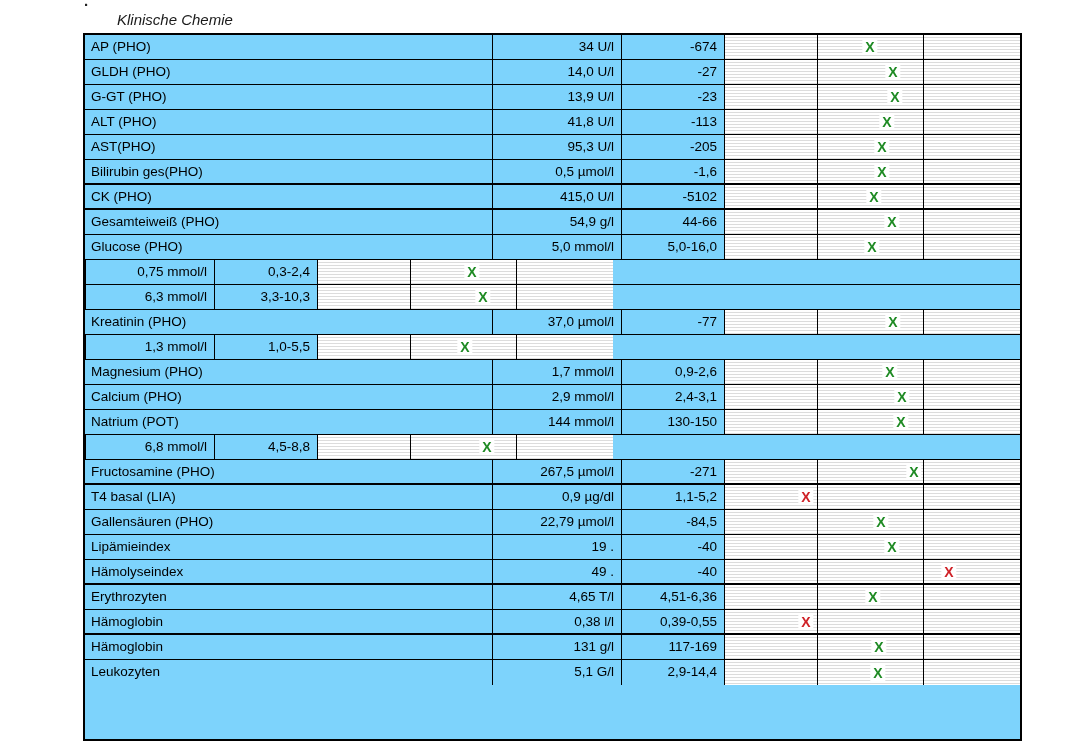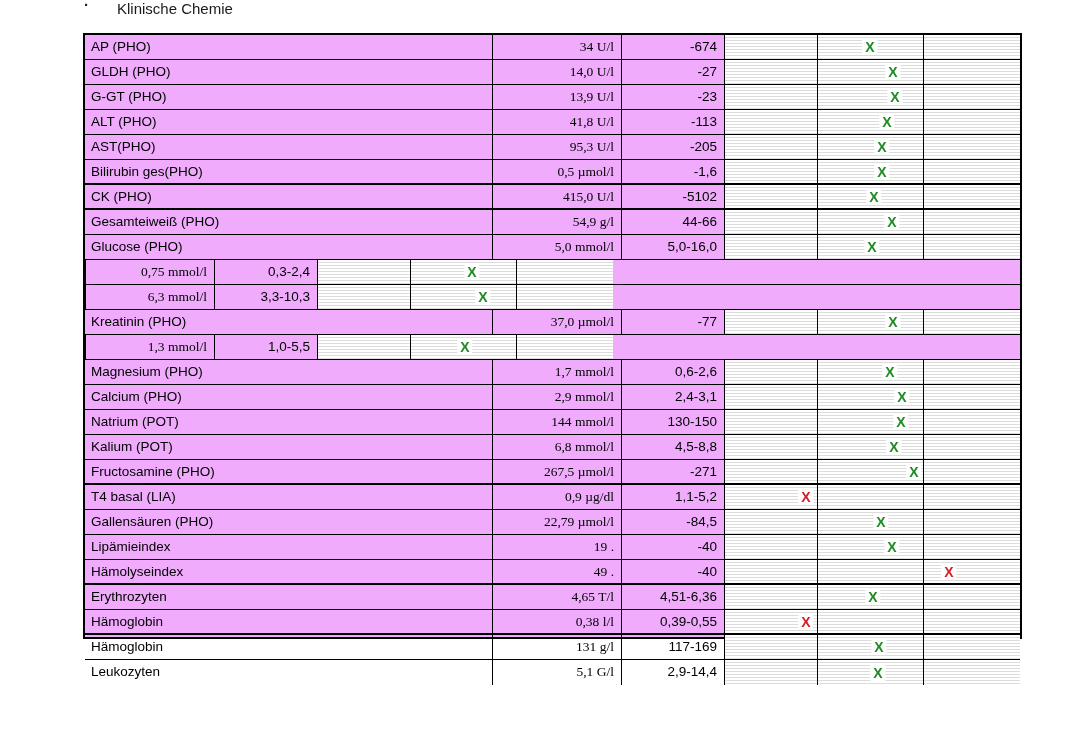--- a/index.html
+++ b/index.html
@@ -9,45 +9,45 @@
     position: relative;
     font-family: "Liberation Sans", sans-serif;
     color: #000;
     overflow: hidden;
   }
   .top-dot {
     position: absolute; left: 84px; top: -8px;
     font-size: 15px; font-weight: bold; color: #222;
   }
   .section-title {
-    position: absolute; left: 117px; top: 0;
-    font-size: 15px; color: #1a1a1a;
+    position: absolute; left: 117px; top: 11px;
+    font-size: 15px; color: #1a1a1a; font-style: italic;
   }
   .lab-table {
     position: absolute; left: 83px; top: 33px;
-    width: 939px; height: 606px;
+    width: 939px; height: 708px;
     border: 2px solid #000;
-    background: #f0abfc;
+    background: #7dd3fc;
   }
   .row {
     display: flex;
     height: 25px;
     border-bottom: 1px solid #000;
   }
   .row.thick { border-bottom-width: 2px; }
   .row:last-child { border-bottom: none; }
   .cell {
     height: 100%;
     font-size: 13.5px;
     line-height: 23px;
     white-space: nowrap;
     overflow: hidden;
   }
   .cell.name  { width: 407px; padding-left: 6px; text-align: left; }
-  .cell.value { width: 129px; padding-right: 7px; text-align: right; border-left: 1px solid #000; font-family: Liberation Serif, serif; }
+  .cell.value { width: 129px; padding-right: 7px; text-align: right; border-left: 1px solid #000; }
   .cell.range { width: 103px; padding-right: 7px; text-align: right; border-left: 1px solid #000; }
   .cell.markers {
     width: 296px;
     border-left: 1px solid #000;
     position: relative;
     display: flex;
     background: repeating-linear-gradient(
       to bottom,
       #ffffff 0px, #ffffff 2px,
       #dcdcdc 2px, #dcdcdc 3px
@@ -212,21 +212,21 @@
         <div class="cell markers">
           <div class="sub m1"></div>
           <div class="sub m2"></div>
           <div class="sub m3"></div>
           <div class="xmark" style="left: 147px; color: rgb(30, 138, 35);">X</div>
         </div>
       </div>
       <div class="row">
         <div class="cell name">Magnesium (PHO)</div>
         <div class="cell value">1,7 mmol/l</div>
-        <div class="cell range">0,6-2,6</div>
+        <div class="cell range">0,9-2,6</div>
         <div class="cell markers">
           <div class="sub m1"></div>
           <div class="sub m2"></div>
           <div class="sub m3"></div>
           <div class="xmark" style="left: 165px; color: rgb(30, 138, 35);">X</div>
         </div>
       </div>
       <div class="row">
         <div class="cell name">Calcium (PHO)</div>
         <div class="cell value">2,9 mmol/l</div>
@@ -243,21 +243,20 @@
         <div class="cell value">144 mmol/l</div>
         <div class="cell range">130-150</div>
         <div class="cell markers">
           <div class="sub m1"></div>
           <div class="sub m2"></div>
           <div class="sub m3"></div>
           <div class="xmark" style="left: 176px; color: rgb(30, 138, 35);">X</div>
         </div>
       </div>
       <div class="row">
-        <div class="cell name">Kalium (POT)</div>
         <div class="cell value">6,8 mmol/l</div>
         <div class="cell range">4,5-8,8</div>
         <div class="cell markers">
           <div class="sub m1"></div>
           <div class="sub m2"></div>
           <div class="sub m3"></div>
           <div class="xmark" style="left: 169px; color: rgb(30, 138, 35);">X</div>
         </div>
       </div>
       <div class="row thick">

